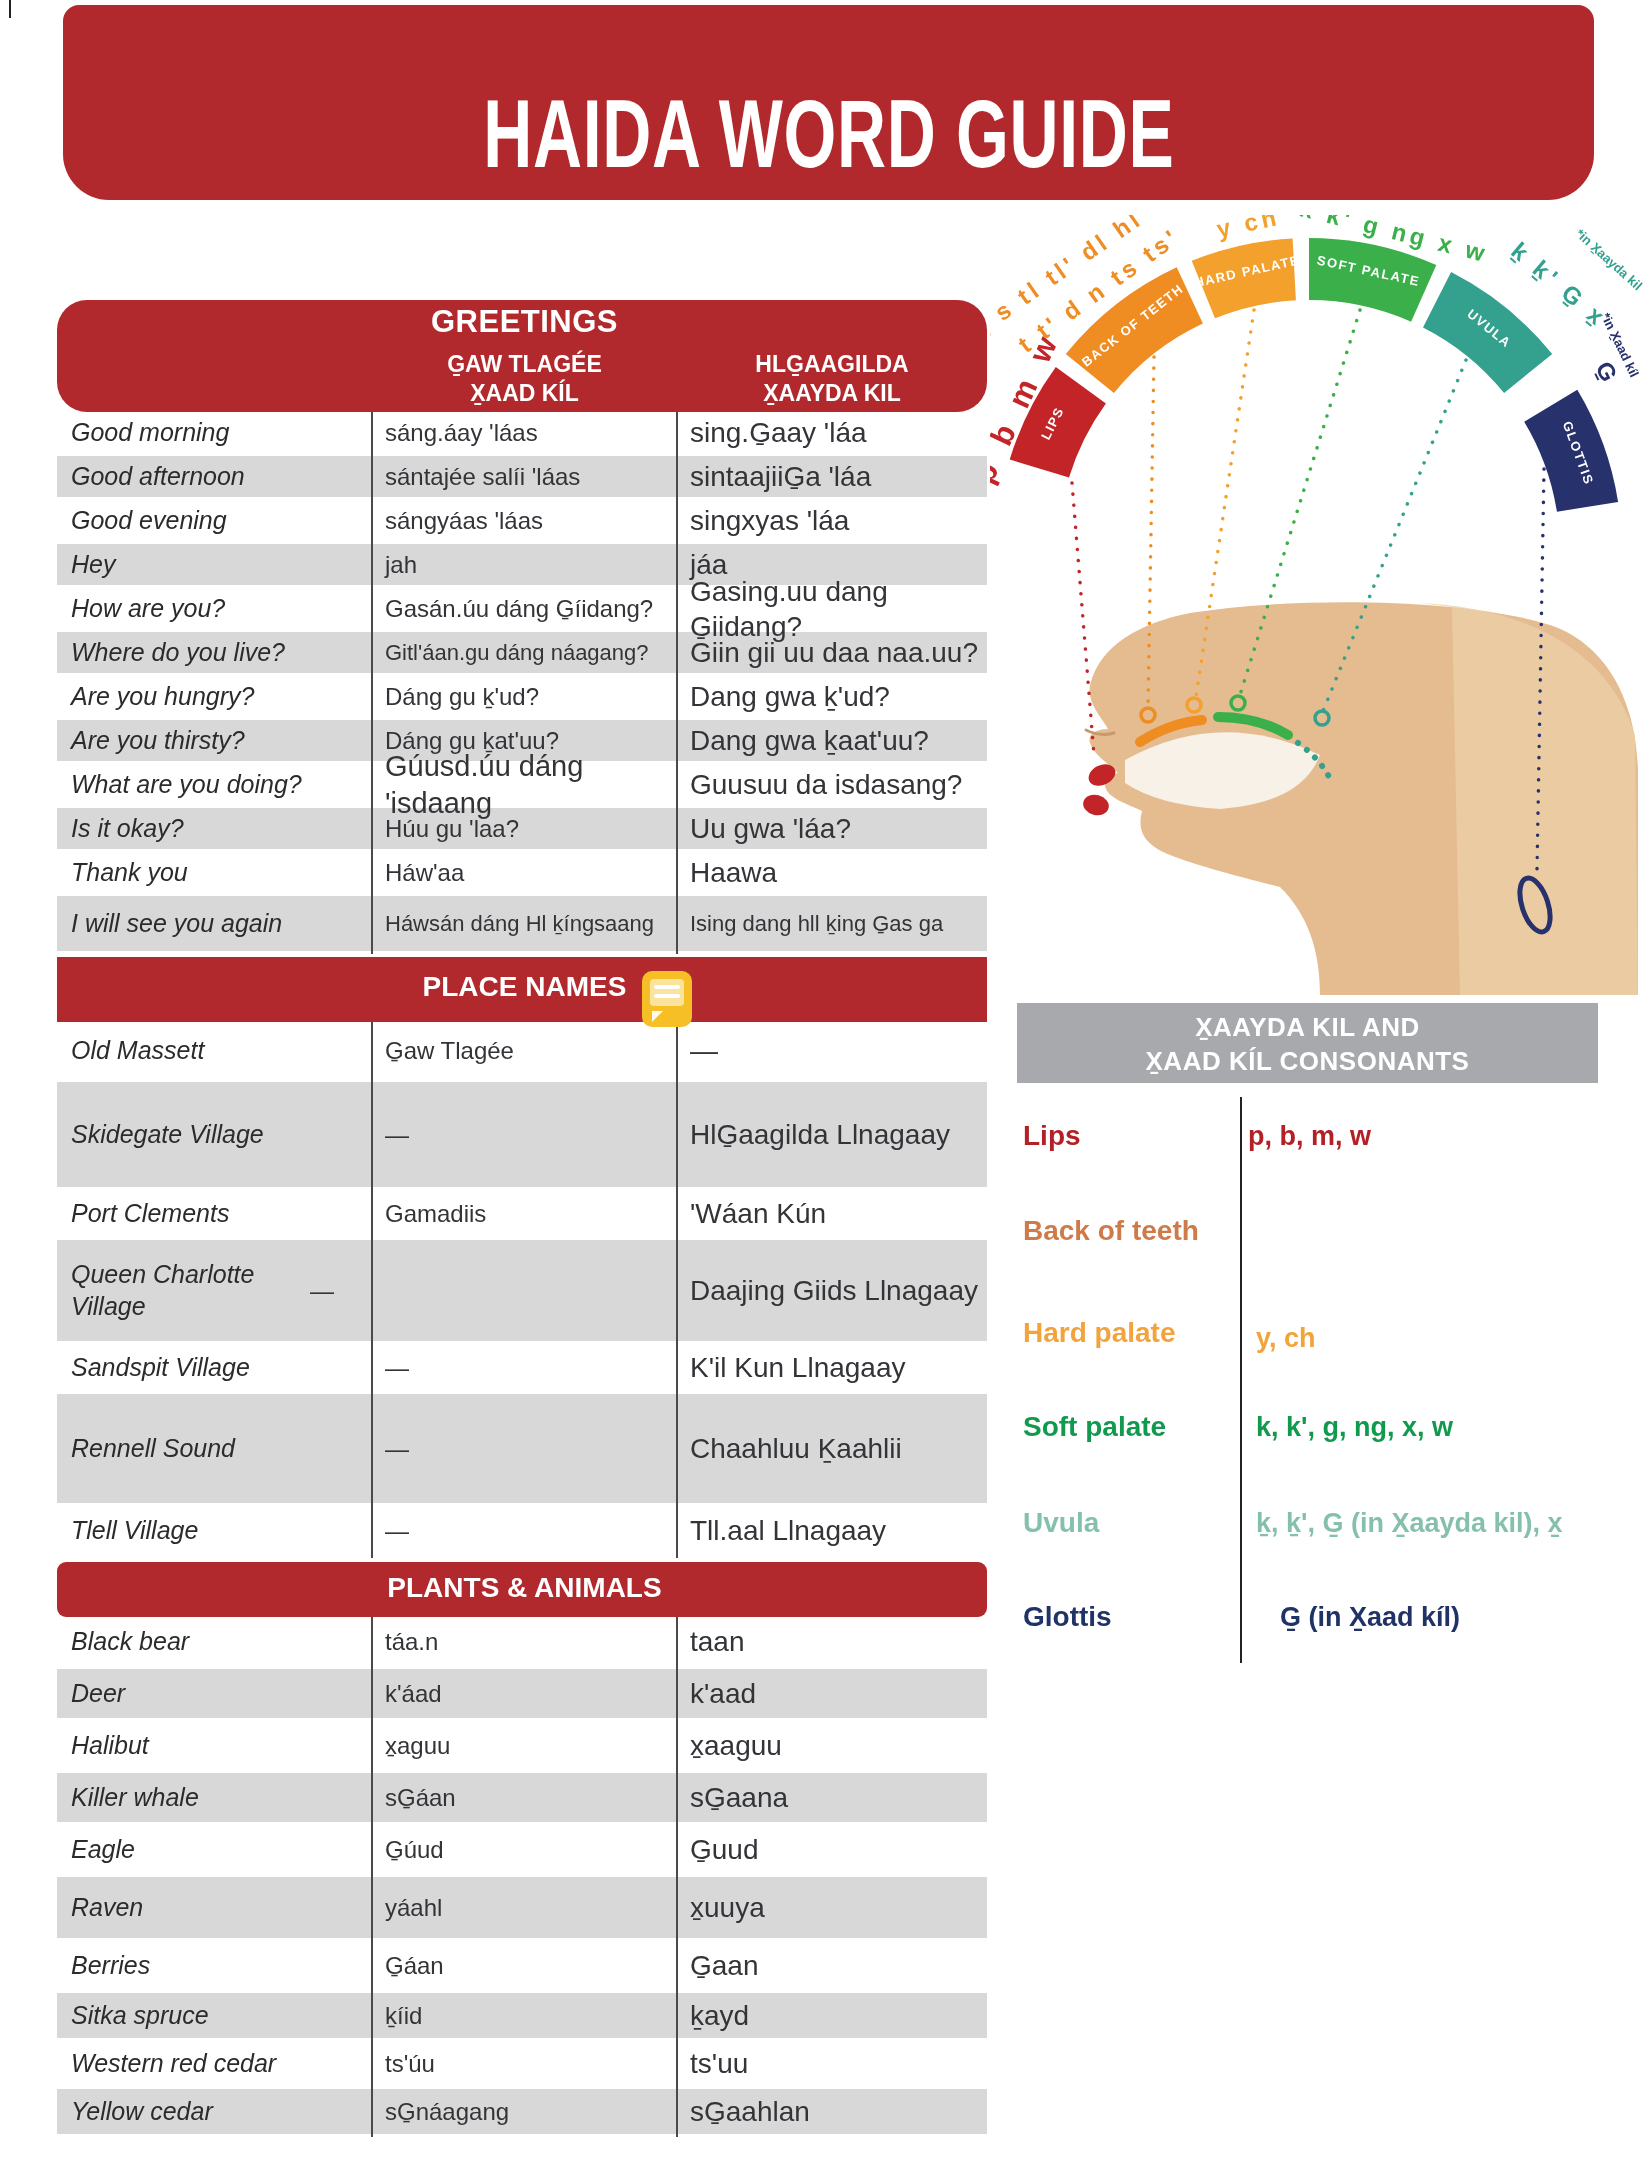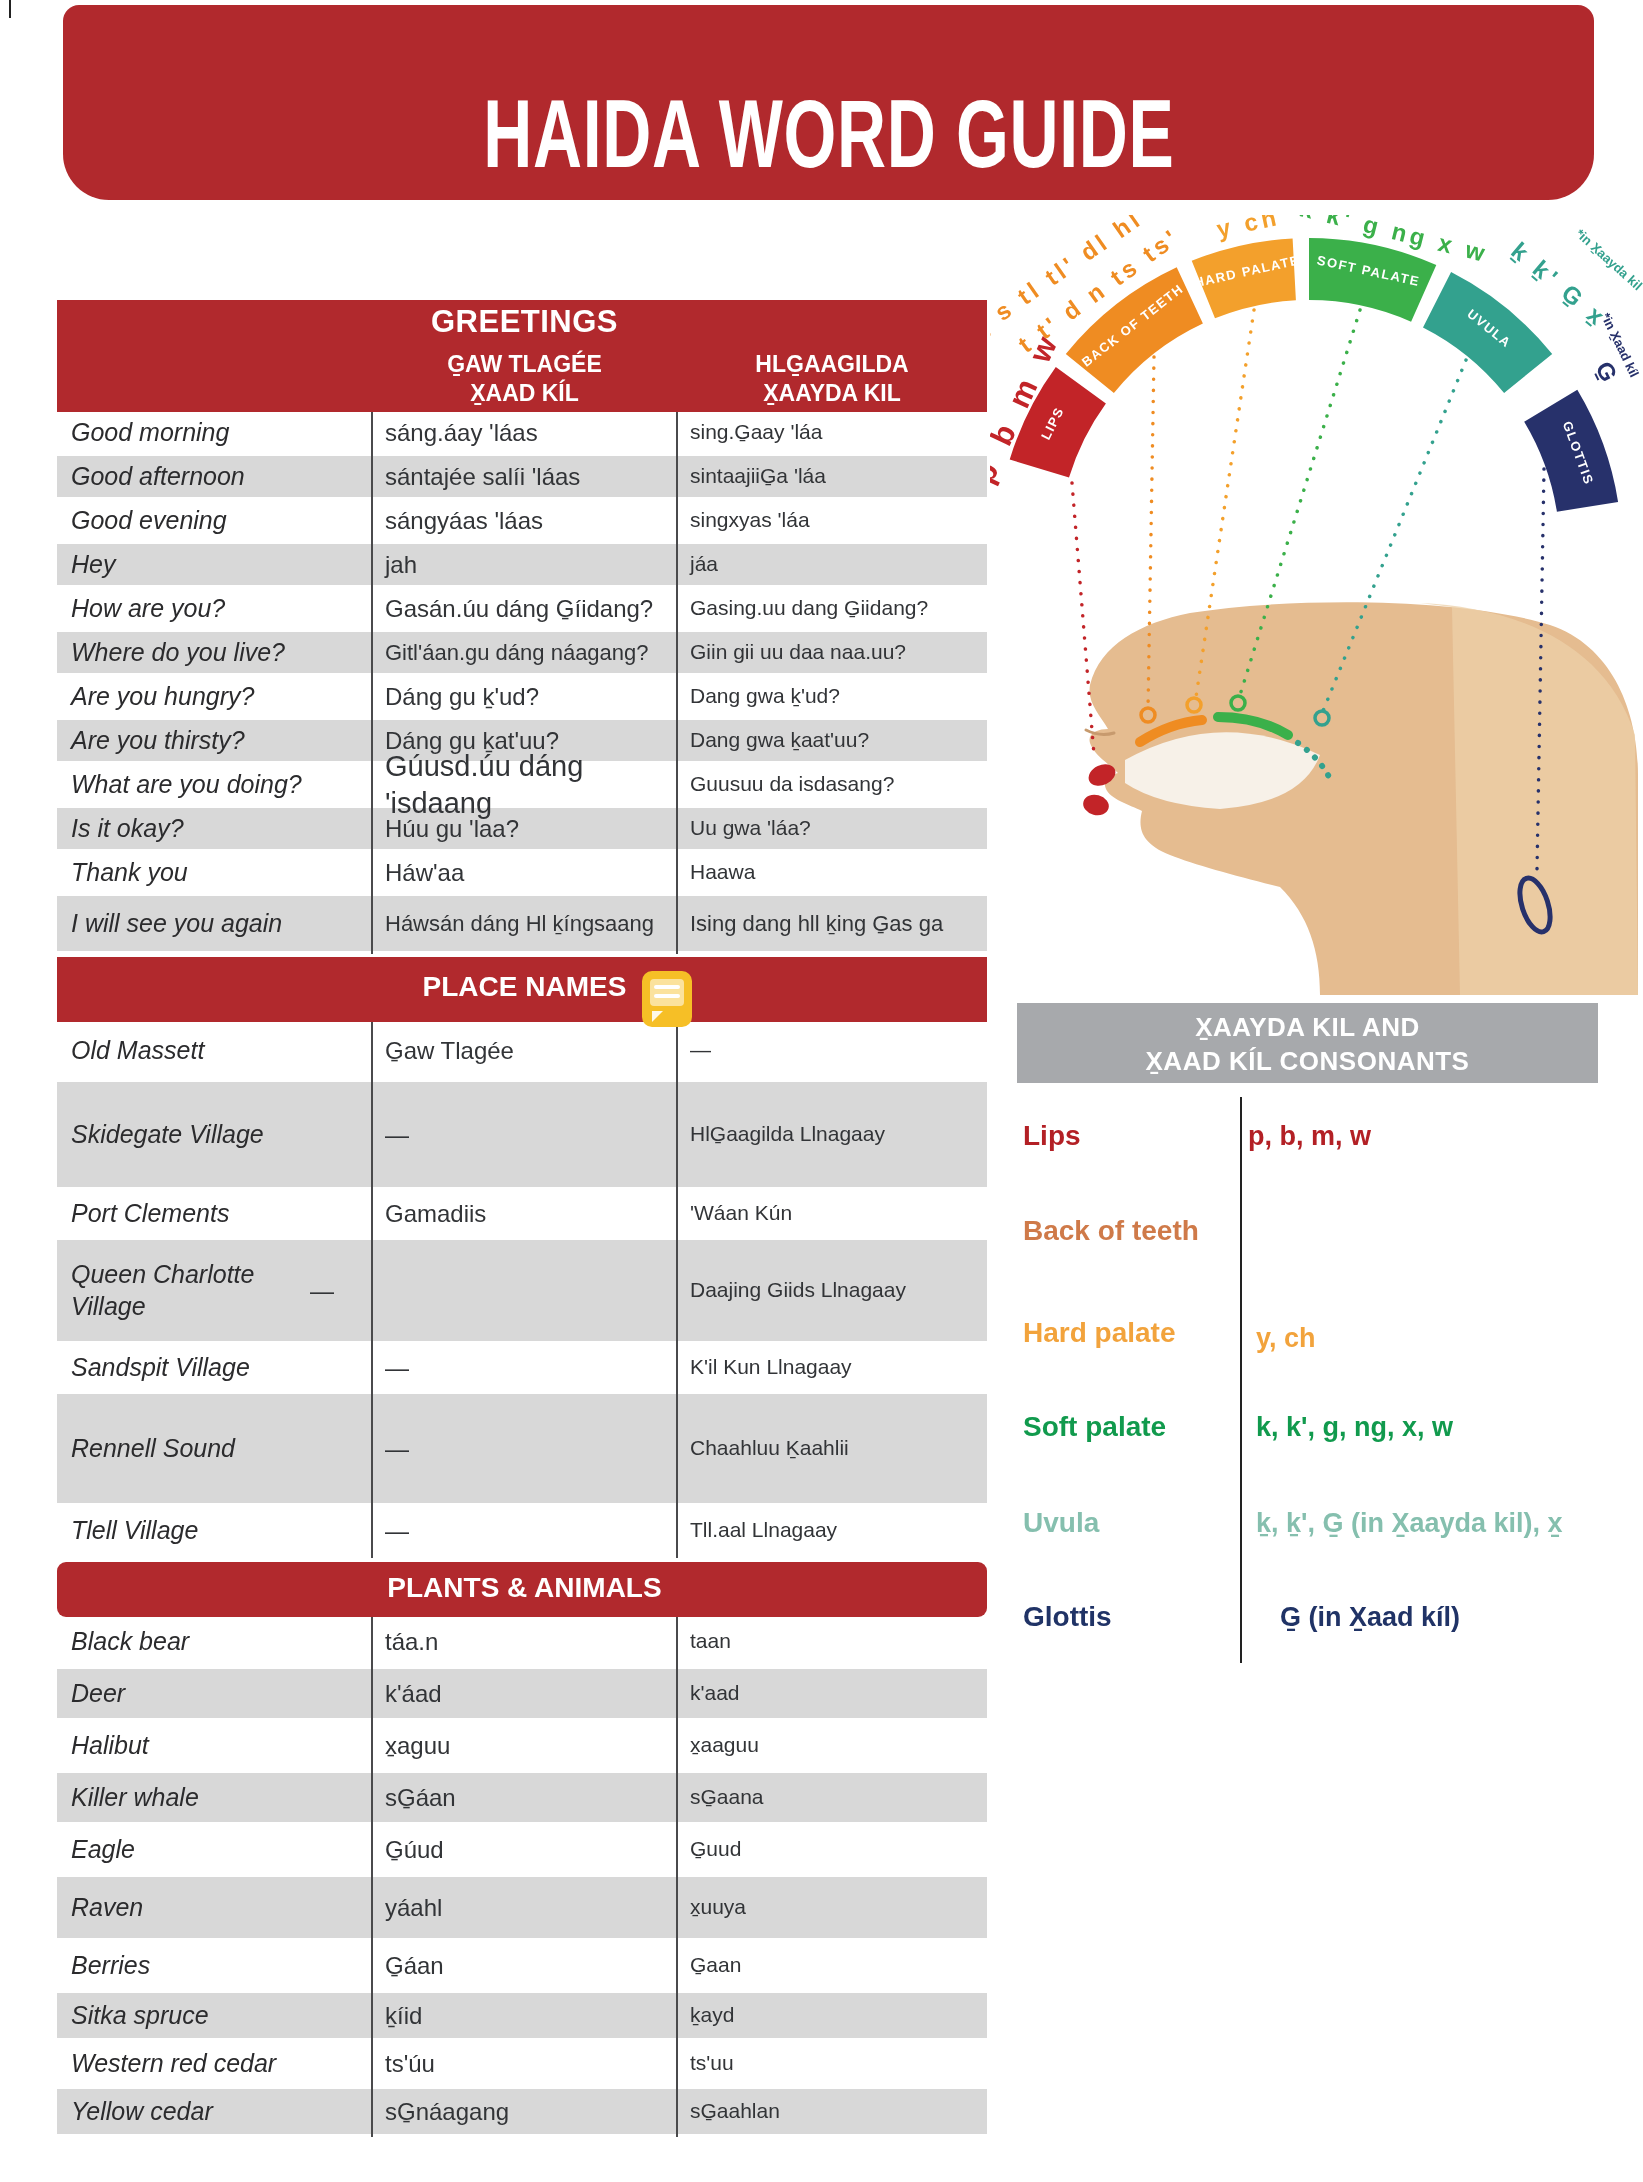--- a/index.html
+++ b/index.html
@@ -19,23 +19,23 @@
   #left-col{position:absolute;left:57px;top:300px;width:930px;}
   .sec-bar{position:relative;background:#b1292d;color:#fff;font-weight:700;}
   .sec-bar .bar-title{position:absolute;left:315px;width:305px;text-align:center;}
   .rows{position:relative;}
   .vline{position:absolute;top:0;bottom:0;width:2px;background:#4a4a4c;z-index:2;}
   .vl1{left:314px;} .vl2{left:619px;}
   .trow{display:flex;align-items:center;box-sizing:border-box;border-bottom:3px solid #fff;background:#fff;}
   .trow.alt{background:#d8d8d8;}
   .c1{width:315px;box-sizing:border-box;padding-left:14px;font-style:italic;font-size:25px;color:#2b2b2d;line-height:1.25;}
   .c2{width:305px;box-sizing:border-box;padding-left:13px;font-size:24px;color:#323437;line-height:1.25;}
-  .c3{width:310px;box-sizing:border-box;padding-left:13px;font-size:21px;color:#323437;line-height:1.25;}
-
-  #greet-bar{height:112px;}
+  .c3{width:310px;box-sizing:border-box;padding-left:13px;font-size:28px;color:#323437;line-height:1.25;}
+
+  #greet-bar{height:112px;border-radius:30px;}
   #greet-bar .g-title{top:4px;font-size:31px;letter-spacing:.5px;}
   .subhead{position:absolute;top:50px;font-size:23px;line-height:29px;text-align:center;font-weight:700;}
   .sh2{left:315px;width:305px;} .sh3{left:620px;width:310px;}
 
   #place-bar{height:65px;margin-top:3px;}
   #place-bar .bar-title{top:14px;font-size:28px;}
   #plants-bar{height:55px;margin-top:4px;border-radius:9px;}
   #plants-bar .bar-title{top:10px;font-size:28px;}
 
   

